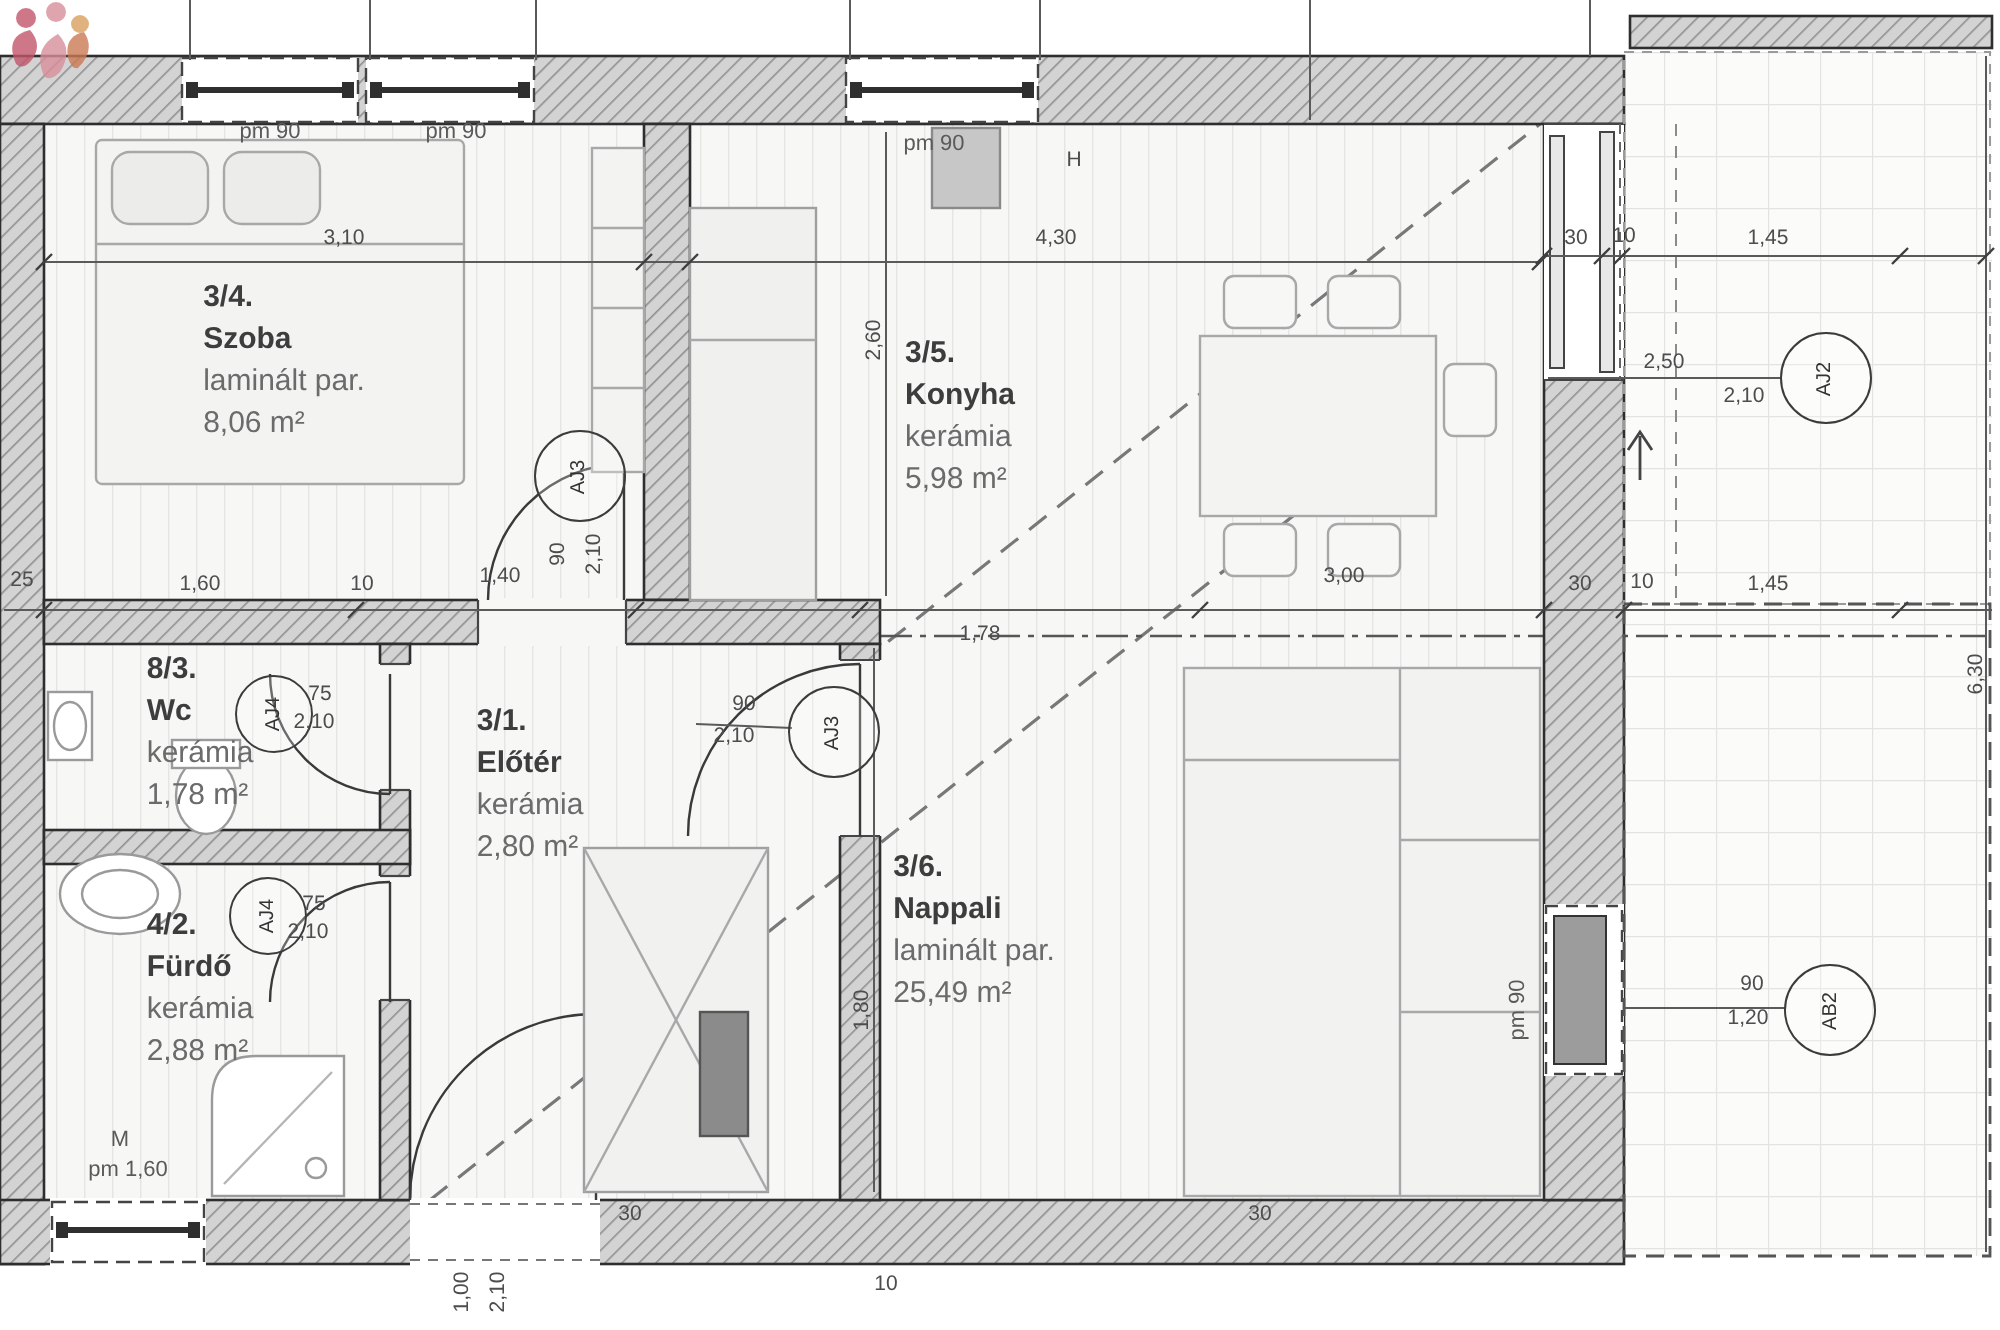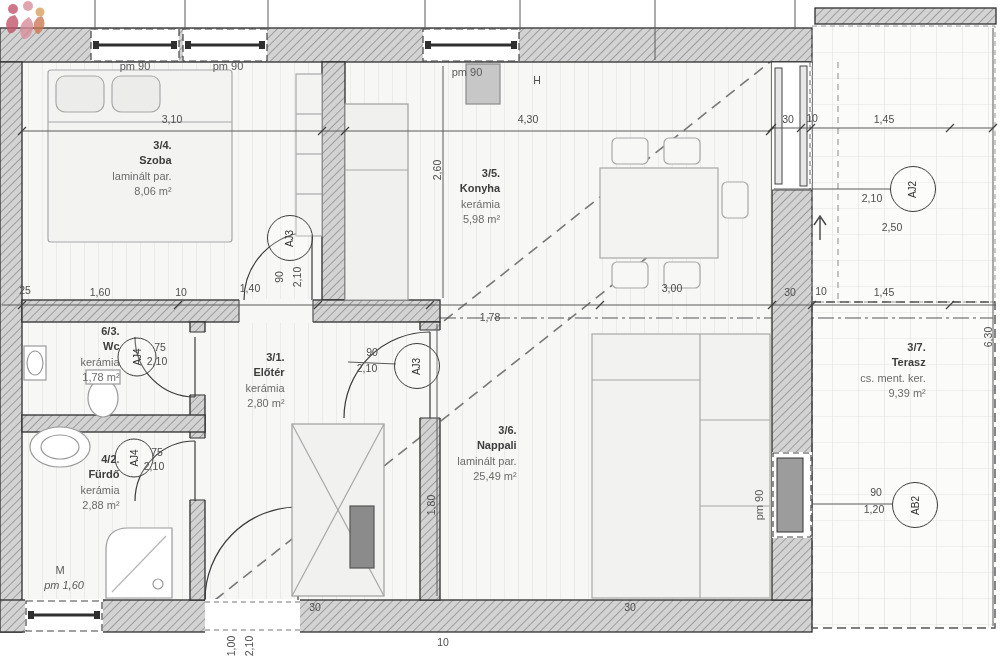--- a/index.html
+++ b/index.html
@@ -3,22 +3,22 @@
 <meta charset="utf-8">
 <style>
   html,body{margin:0;padding:0;background:#fff;}
   #plan{position:relative;width:1000px;height:665px;background:#fff;overflow:hidden;
         font-family:"Liberation Sans",sans-serif;}
   #plan svg{position:absolute;left:0;top:0;}
   .lbl{position:absolute;transform:translate(-50%,-50%);white-space:nowrap;
        font-size:10.5px;color:#4d4d4d;}
   .lbl.rot{transform:translate(-50%,-50%) rotate(-90deg);}
   .lbl.win{font-size:11px;color:#5a5a5a;}
-  .room-label{position:absolute;transform:translate(-50%,0);text-align:right;
-       color:#4a4a4a;font-size:11px;line-height:1.4;white-space:nowrap;}
+  .room-label{position:absolute;transform:translate(-50%,0);text-align:left;
+       color:#4a4a4a;font-size:15px;line-height:1.4;white-space:nowrap;}
   .room-label .b{font-weight:bold;color:#3d3d3d;}
   .room-label .soft{color:#6b6b6b;}
   .tag{position:absolute;width:44px;height:44px;border:1.6px solid #3c3c3c;border-radius:50%;
        transform:translate(-50%,-50%);display:flex;align-items:center;justify-content:center;
        background:rgba(255,255,255,0.25);}
   .tag.sm{width:37px;height:37px;}
   .tag span{display:block;transform:rotate(-90deg);font-size:10px;color:#333;}
   .wm-text{position:absolute;left:489px;top:308px;font-size:31px;font-weight:bold;
        color:#8f8f8f;opacity:.6;letter-spacing:2px;}
   .wm-logo{position:absolute;left:440px;top:303px;opacity:.8;}
@@ -210,21 +210,21 @@
     <div class="soft">laminált par.</div>
     <div class="soft">8,06 m²</div>
   </div>
   <div class="room-label" style="left:480px;top:166px;">
     <div class="b">3/5.</div>
     <div class="b">Konyha</div>
     <div class="soft">kerámia</div>
     <div class="soft">5,98 m²</div>
   </div>
   <div class="room-label" style="left:100px;top:324px;">
-    <div class="b">6/3.</div>
+    <div class="b">8/3.</div>
     <div class="b">Wc</div>
     <div class="soft">kerámia</div>
     <div class="soft">1,78 m²</div>
   </div>
   <div class="room-label" style="left:265px;top:350px;">
     <div class="b">3/1.</div>
     <div class="b">Előtér</div>
     <div class="soft">kerámia</div>
     <div class="soft">2,80 m²</div>
   </div>
@@ -233,33 +233,27 @@
     <div class="b">Fürdő</div>
     <div class="soft">kerámia</div>
     <div class="soft">2,88 m²</div>
   </div>
   <div class="room-label" style="left:487px;top:423px;">
     <div class="b">3/6.</div>
     <div class="b">Nappali</div>
     <div class="soft">laminált par.</div>
     <div class="soft">25,49 m²</div>
   </div>
-  <div class="room-label" style="left:893px;top:340px;">
-    <div class="b">3/7.</div>
-    <div class="b">Terasz</div>
-    <div class="soft">cs. ment. ker.</div>
-    <div class="soft">9,39 m²</div>
-  </div>
 
   <div class="lbl win" style="left:135px;top:66px;">pm 90</div>
   <div class="lbl win" style="left:228px;top:66px;">pm 90</div>
   <div class="lbl win" style="left:467px;top:72px;">pm 90</div>
   <div class="lbl win rot" style="left:759px;top:505px;">pm 90</div>
   <div class="lbl win" style="left:60px;top:570px;">M</div>
-  <div class="lbl win" style="left:64px;top:585px;font-style:italic;">pm 1,60</div>
+  <div class="lbl win" style="left:64px;top:585px;">pm 1,60</div>
 
   <div class="tag" style="left:290px;top:238px;">
       <span>AJ3</span>
     </div>
   <div class="tag" style="left:417px;top:366px;">
       <span>AJ3</span>
     </div>
   <div class="tag" style="left:913px;top:189px;">
       <span>AJ2</span>
     </div>
@@ -276,31 +270,31 @@
   <div class="lbl rot" style="left:279px;top:277px;">90</div>
   <div class="lbl rot" style="left:297px;top:277px;">2,10</div>
   <div class="lbl" style="left:372px;top:352px;">90</div>
   <div class="lbl" style="left:367px;top:368px;">2,10</div>
   <div class="lbl" style="left:160px;top:347px;">75</div>
   <div class="lbl" style="left:157px;top:361px;">2,10</div>
   <div class="lbl" style="left:157px;top:452px;">75</div>
   <div class="lbl" style="left:154px;top:466px;">2,10</div>
   <div class="lbl rot" style="left:231px;top:646px;">1,00</div>
   <div class="lbl rot" style="left:249px;top:646px;">2,10</div>
-  <div class="lbl" style="left:892px;top:181px;margin-top:46px;">2,50</div>
+  <div class="lbl" style="left:832px;top:181px;">2,50</div>
   <div class="lbl" style="left:872px;top:198px;">2,10</div>
   <div class="lbl" style="left:876px;top:492px;">90</div>
   <div class="lbl" style="left:874px;top:509px;">1,20</div>
 
   <div class="lbl" style="left:172px;top:119px;">3,10</div>
   <div class="lbl" style="left:480px;top:119px;margin-left:48px;">4,30</div>
   <div class="lbl" style="left:788px;top:119px;">30</div>
   <div class="lbl" style="left:812px;top:118px;">10</div>
   <div class="lbl" style="left:884px;top:119px;">1,45</div>
-  <div class="lbl" style="left:25px;top:290px;text-align:center;">25</div>
+  <div class="lbl" style="left:11px;top:290px;text-align:center;">25</div>
   <div class="lbl" style="left:100px;top:292px;text-align:right;">1,60</div>
   <div class="lbl" style="left:181px;top:292px;">10</div>
   <div class="lbl" style="left:250px;top:288px;">1,40</div>
   <div class="lbl" style="left:490px;top:288px;margin-top:29px;">1,78</div>
   <div class="lbl" style="left:672px;top:288px;">3,00</div>
   <div class="lbl" style="left:790px;top:292px;">30</div>
   <div class="lbl" style="left:821px;top:291px;">10</div>
   <div class="lbl" style="left:884px;top:292px;">1,45</div>
   <div class="lbl rot" style="left:437px;top:170px;">2,60</div>
   <div class="lbl rot" style="left:431px;top:505px;">1,80</div>

